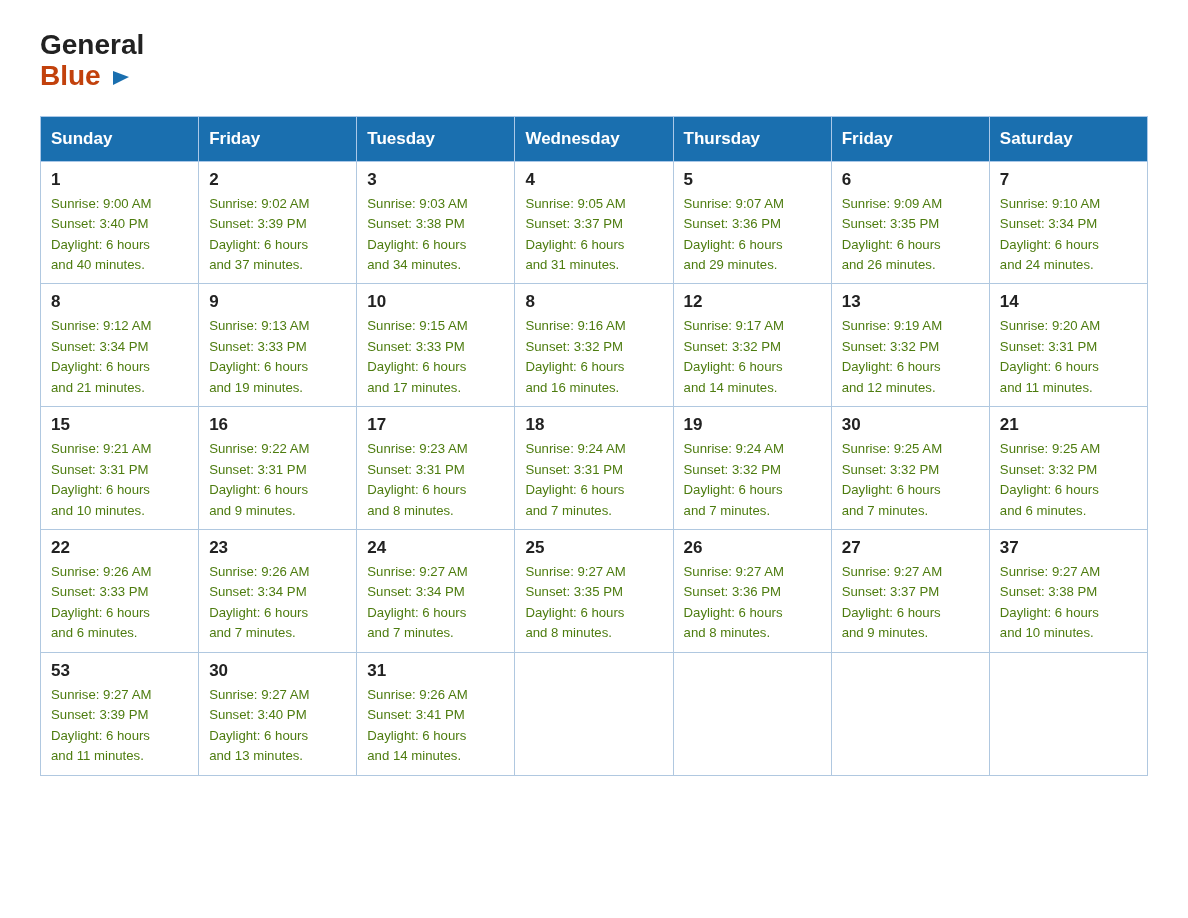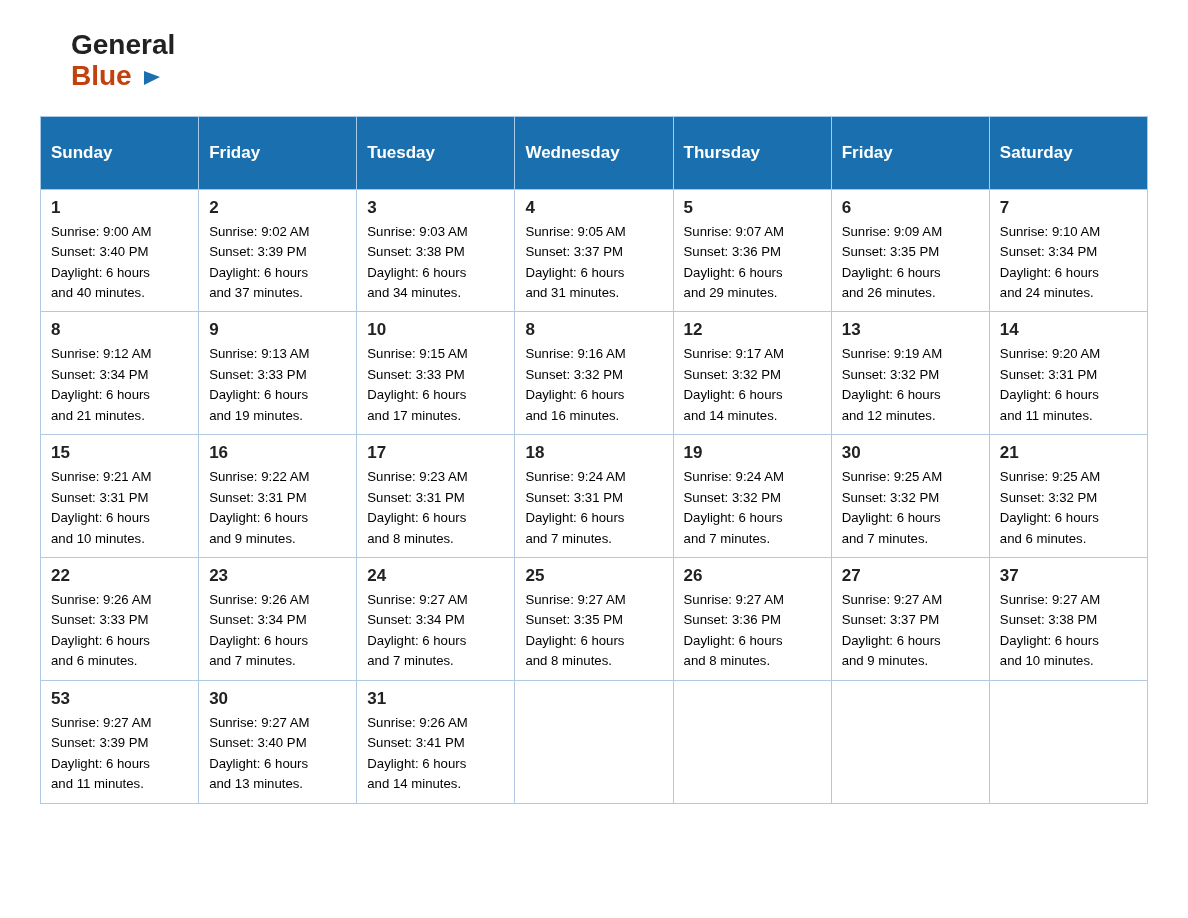--- a/index.html
+++ b/index.html
@@ -12,21 +12,20 @@
     .header {
       display: flex;
       justify-content: space-between;
       align-items: flex-start;
       margin-bottom: 24px;
     }
     .logo {
       display: flex;
       flex-direction: column;
       align-items: center;
-      margin-left: 31px;
     }
     .logo-general {
       font-size: 28px;
       font-weight: bold;
       color: #222;
       line-height: 1.1;
     }
     .logo-blue {
       font-size: 28px;
       font-weight: bold;
@@ -47,21 +46,21 @@
       color: #444;
       margin-top: 4px;
     }
     .calendar {
       width: 100%;
       border-collapse: collapse;
     }
     .calendar th {
       background-color: #1a6faf;
       color: #fff;
-      padding: 26px 10px;
+      padding: 12px 10px;
       font-size: 17px;
       font-weight: bold;
       text-align: left;
       border: 1px solid #aac8e8;
     }
     .calendar td {
       vertical-align: top;
       padding: 8px 10px;
       border: 1px solid #b0c8e0;
       width: 14.28%;
@@ -72,21 +71,21 @@
     .day-number {
       font-size: 17px;
       font-weight: bold;
       color: #222;
       display: block;
       margin-bottom: 4px;
     }
     .day-info {
       line-height: 1.55;
       font-size: 13.2px;
-      color: #000000;
+      color: #4d7c0f;
     }
     .empty-cell {
       background: #fff;
     }
     tr td:first-child {
       border-left: 1px solid #b0c8e0;
     }
     .logo-row {
       display: flex;
       flex-direction: row;

